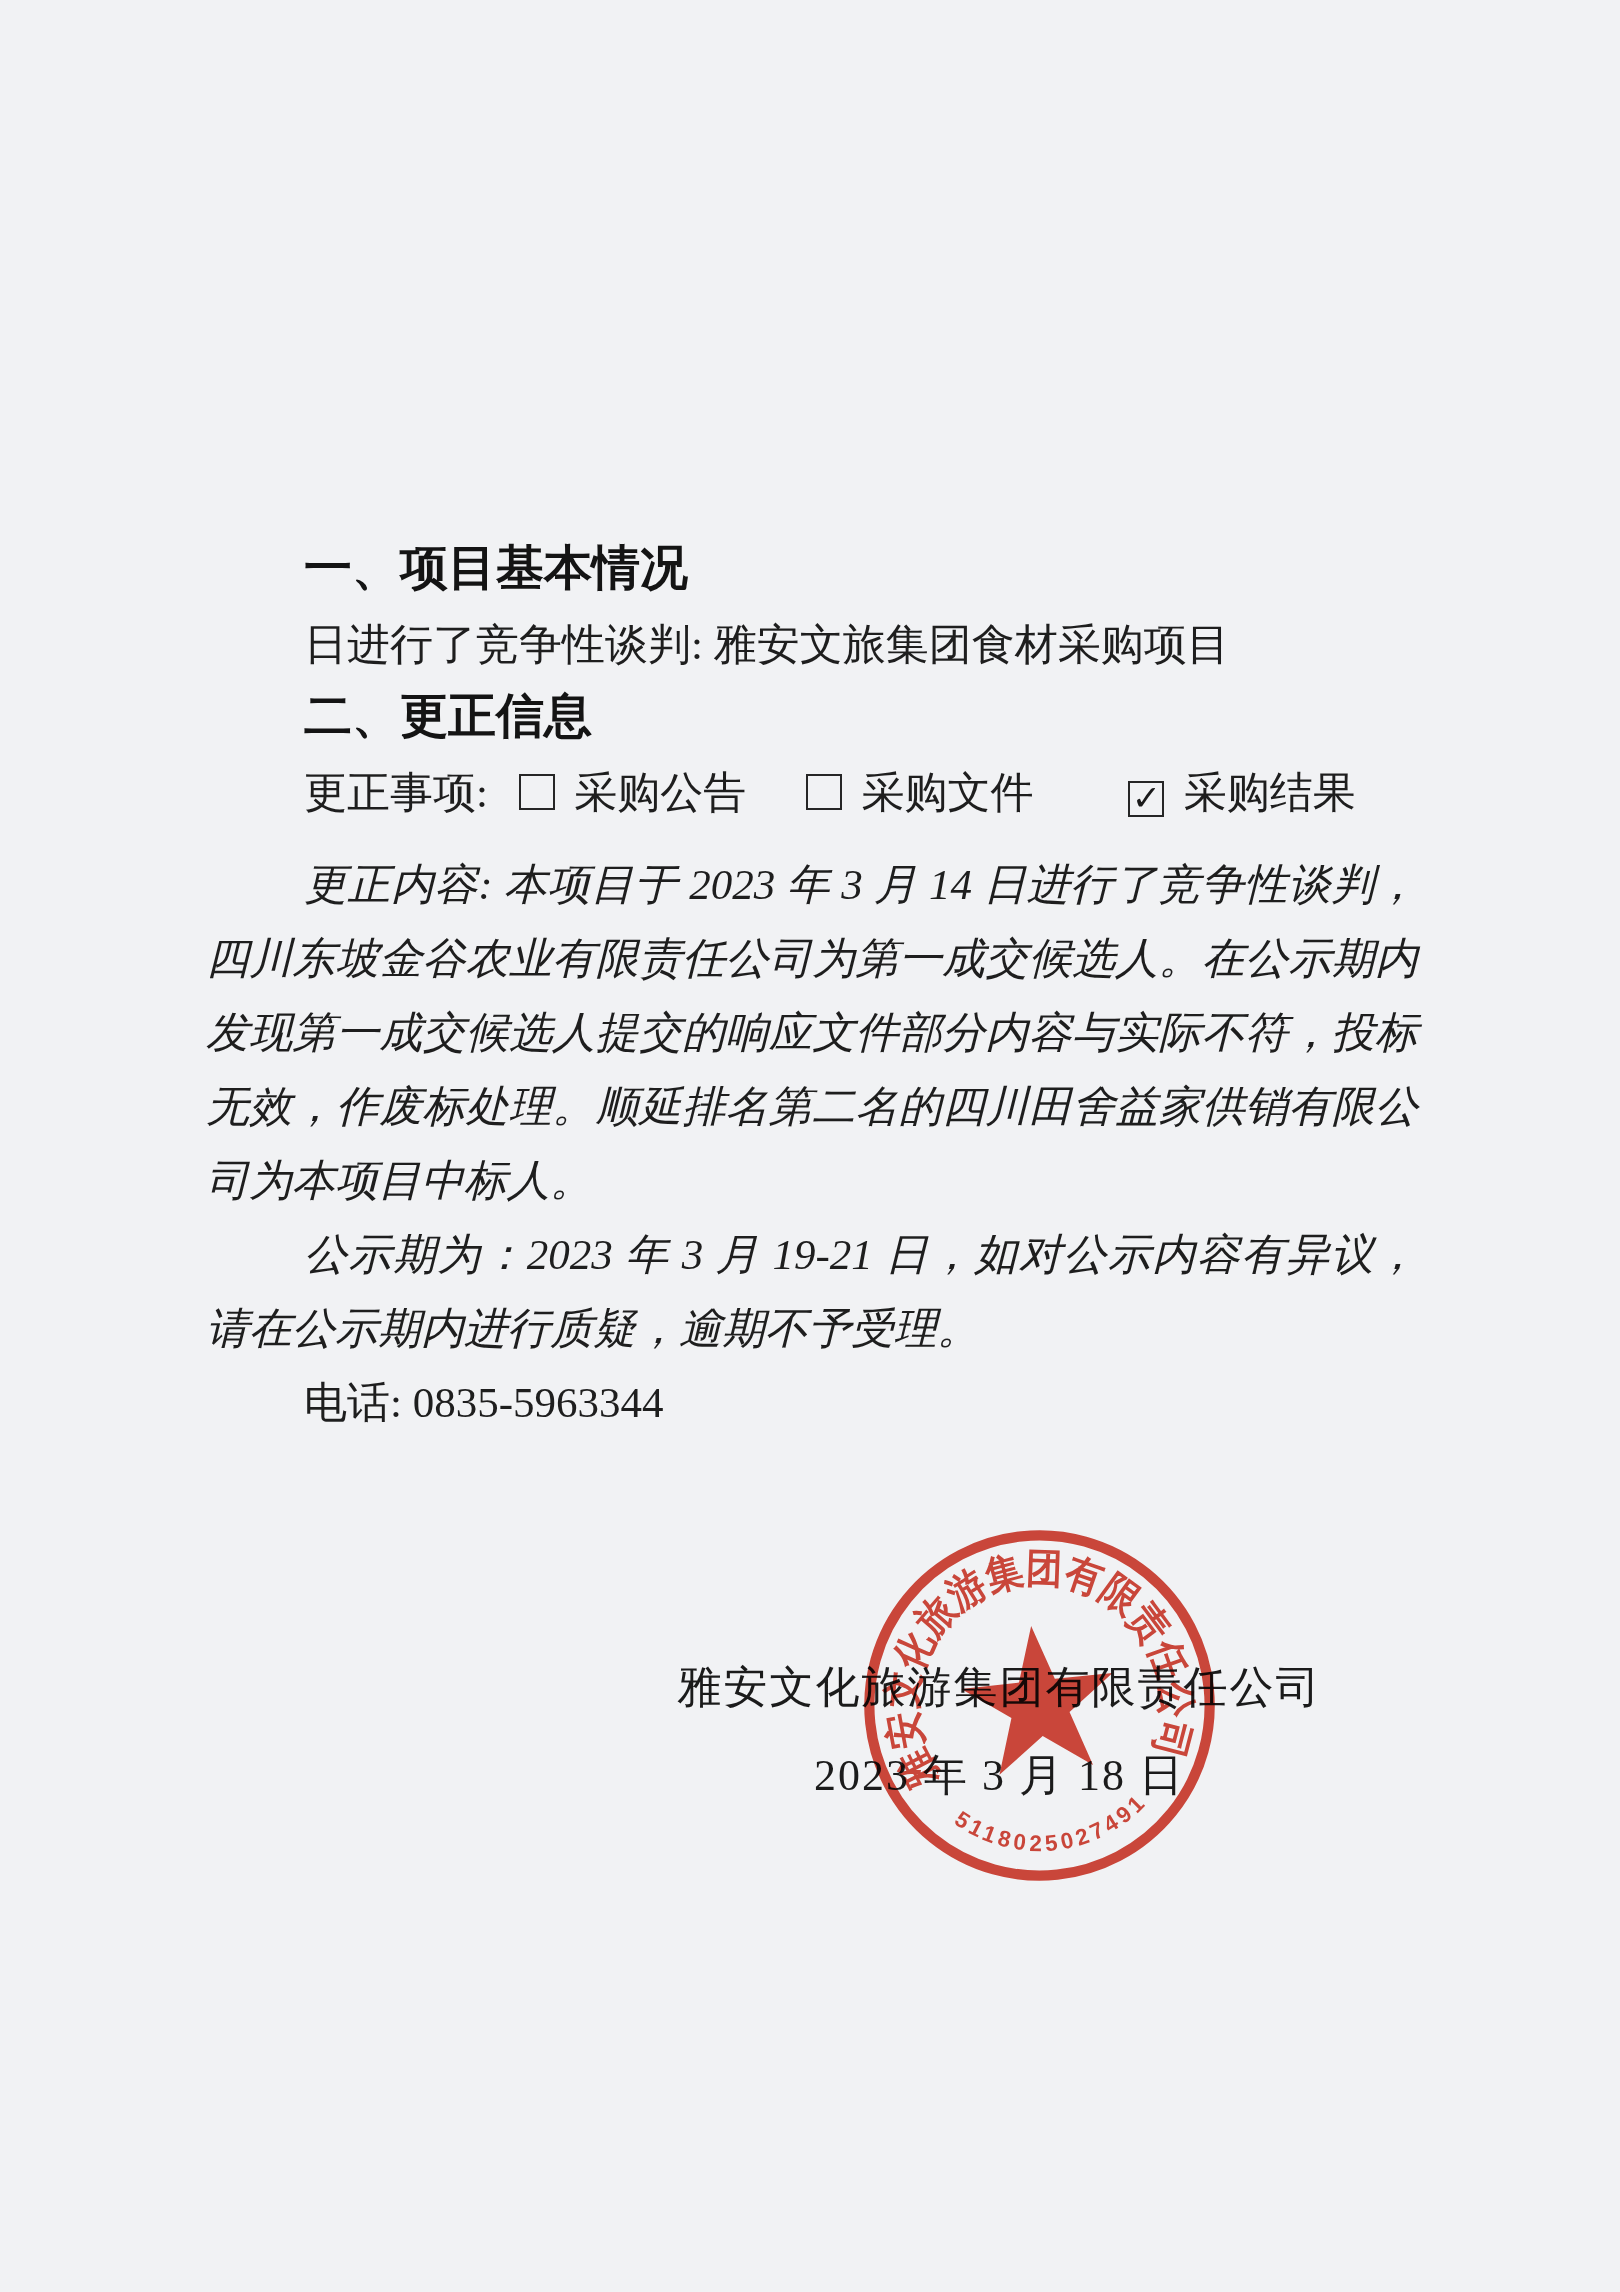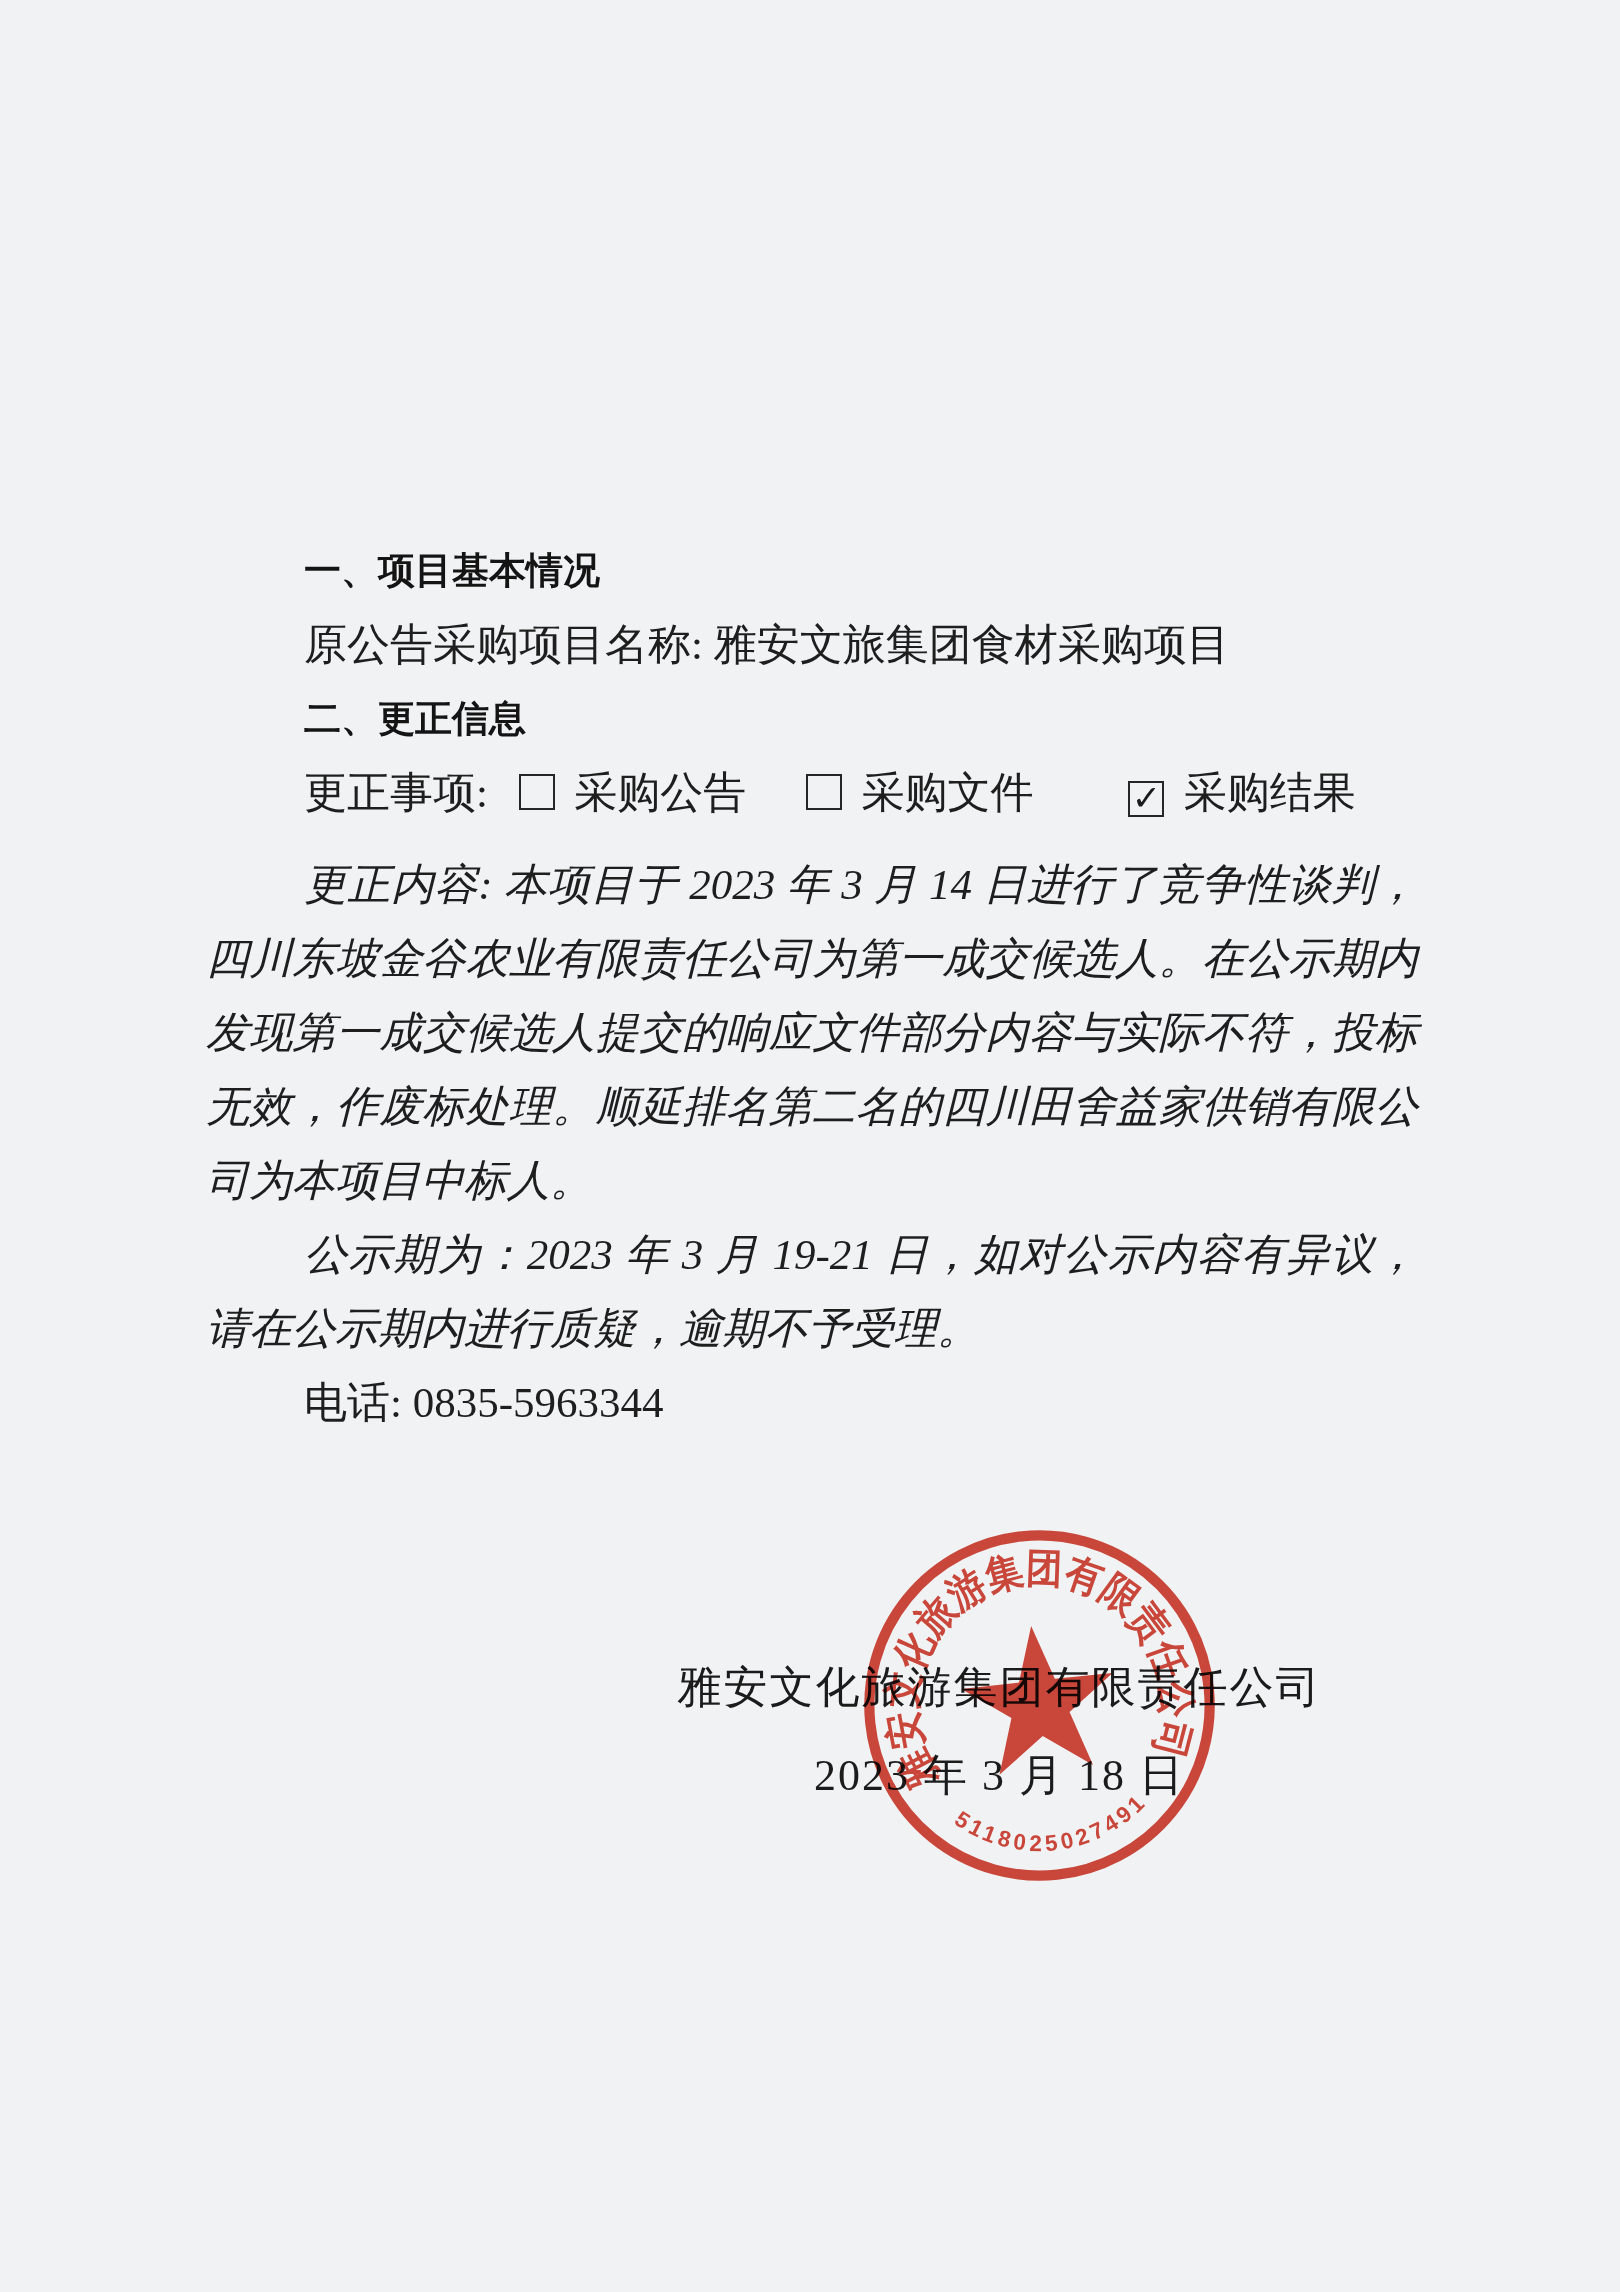--- a/index.html
+++ b/index.html
@@ -19,22 +19,22 @@
     font-weight:700;
     font-size:54px; line-height:78px; letter-spacing:4.9px;
     color:#161616;
   }
   .content {
     position:absolute; left:206px; top:534px; width:1212px;
     font-size:43px; line-height:74px;
     text-align:justify;
   }
   .heading {
-    font-family:Liberation Sans, sans-serif;
-    font-weight:700; font-size:37px;
+    font-family:Liberation Mono, monospace;
+    font-weight:700; font-size:48px;
     text-indent:98px;
     text-align:left;
     color:#141414;
   }
   .line  { text-indent:98px; text-align:left; white-space:nowrap; }
   .para  { text-indent:98px;font-style:italic; }
   .para-correction { margin-top:17.6px; }
   .options-line { text-indent:98px; text-align:left; white-space:nowrap; }
   .cbox {
     display:inline-block; width:36px; height:36px;
@@ -66,21 +66,21 @@
   }
 </style>
 </head>
 <body>
 
 <div class="page">
 
 
   <div class="content">
     <div class="heading">一、项目基本情况</div>
-    <div class="line">原公告采购项目名称: 雅安文旅集团食材采购项目</div>
+    <div class="line">日进行了竞争性谈判: 雅安文旅集团食材采购项目</div>
     <div class="heading">二、更正信息</div>
 
     <div class="options-line">
       <span>更正事项: </span>
       <span class="opt">
         <span class="cbox"></span>
         <span>采购公告</span>
       </span>
       <span class="opt opt-2">
         <span class="cbox"></span>

